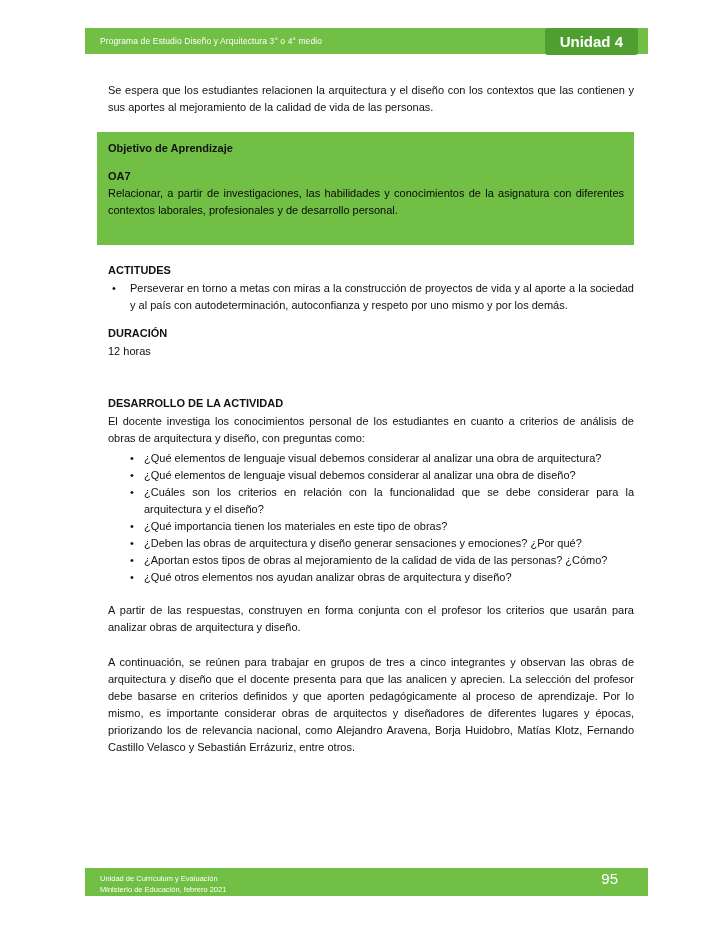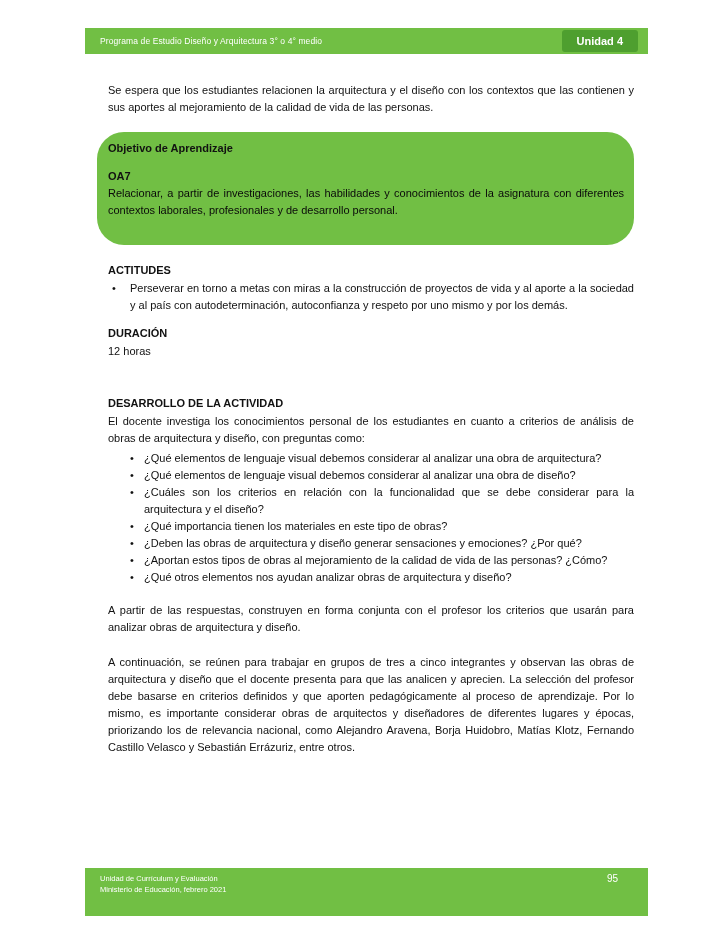--- a/index.html
+++ b/index.html
@@ -13,21 +13,21 @@
 
   
   .topbar {
     position:absolute; left:85px; top:28px; width:563px; height:26px;
     background:#71BF44;
     display:flex; align-items:center; justify-content:space-between;
     padding:0 10px 0 15px;
   }
   .topbar-text { color:#fff; font-size:8.5px; letter-spacing:0.1px; }
   .unit-badge {
-    background:#4E9F2F; color:#fff; font-size:11px; font-weight:bold;
+    background:#4E9F2F; color:#fff; font-size:15px; font-weight:bold;
     padding:5px 15px; border-radius:3px; white-space:nowrap;
   }
 
   
   .content { position:absolute; left:108px; top:82px; width:526px; }
 
   .title {
     text-align:center; font-weight:bold; font-size:15px; line-height:18px;
     color:#0a0a0a; margin-bottom:22px;
   }
@@ -40,21 +40,20 @@
 
   .sec-proposito { margin-bottom:16px; }
 
   
   .oa-box {
     background:#71BF44;
     margin-left:-11px;
     width:537px;
     padding:9px 10px 26px 11px;
     margin-bottom:18px;
-    border-radius:27px;
   }
   .oa-box .oa-heading { margin-bottom:14px; }
   .oa-box .oa-code { margin-bottom:2px; }
   .oa-box .para { color:#0a0a0a; }
 
   .sec-actitudes { margin-bottom:12px; }
   .bullet-list { list-style:none; }
   .bullet-list li {
     position:relative; padding-left:22px;
     font-size:11px; line-height:17px; text-align:justify;
@@ -74,27 +73,27 @@
   }
   .question-list li::before {
     content:"\2022"; position:absolute; left:0; top:0; font-size:11px;
   }
 
   .gap16 { margin-top:16px; }
   .gap18 { margin-top:18px; }
 
   
   .footerbar {
-    position:absolute; left:85px; top:868px; width:563px; height:48px;
+    position:absolute; left:85px; top:868px; width:563px; height:28px;
     background:#71BF44;
     display:flex; justify-content:space-between; align-items:flex-start;
     padding:5px 30px 0 15px;
   }
   .footer-lines { color:#fff; font-size:7.5px; line-height:11px; }
-  .page-num { color:#fff; font-size:10px; line-height:11px; }
+  .page-num { color:#fff; font-size:15px; line-height:11px; }
 </style>
 </head>
 <body>
 
 <div class="page">
 
   <div class="topbar">
     <span class="topbar-text">Programa de Estudio Diseño y Arquitectura 3° o 4° medio</span>
     <span class="unit-badge">Unidad 4</span>
   </div>

